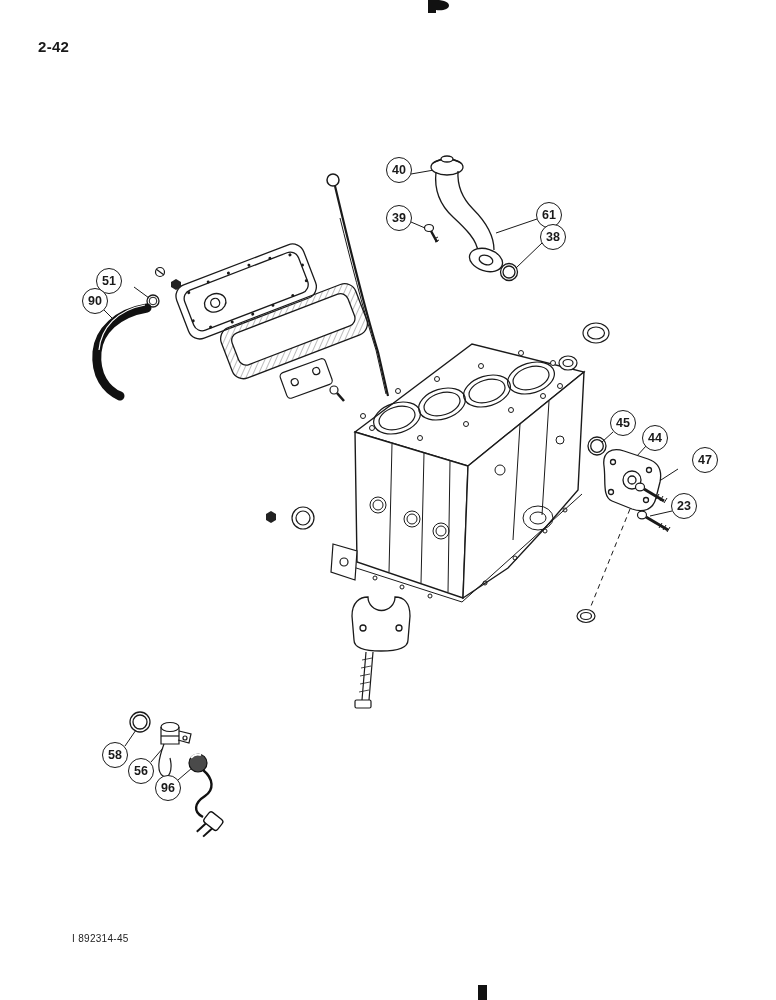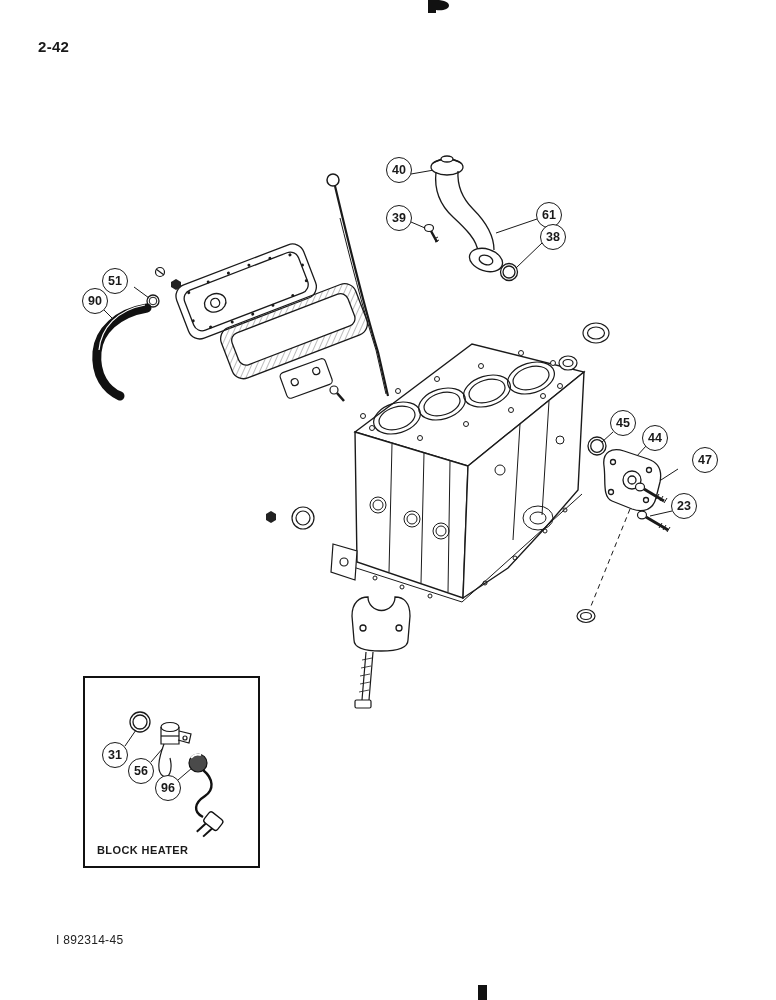--- a/index.html
+++ b/index.html
@@ -7,22 +7,22 @@
     position:relative; width:776px; height:1000px; background:#ffffff;
     font-family:"Liberation Sans", sans-serif; color:#1a1a1a; overflow:hidden;
     margin:0 auto;
   }
   svg.diagram { position:absolute; left:0; top:0; }
   .page-number {
     position:absolute; left:38px; top:38px;
     font-size:15px; font-weight:700; letter-spacing:.3px;
   }
   .footer-code {
-    position:absolute; left:56px; top:933px;
-    font-size:12px; color:#222; letter-spacing:.3px;
+    position:absolute; left:72px; top:933px;
+    font-size:10px; color:#222; letter-spacing:.3px;
   }
   .balloon {
     position:absolute; width:26px; height:26px; box-sizing:border-box;
     border:1.6px solid #1a1a1a; border-radius:50%; background:#fff;
     display:flex; align-items:center; justify-content:center;
     font-size:12.5px; font-weight:700; line-height:1;
   }
   .inset-box {
     position:absolute; left:83px; top:676px; width:177px; height:192px;
     border:2px solid #111; box-sizing:border-box;
@@ -286,27 +286,24 @@
     <rect x="478" y="985" width="9" height="15" fill="#111"></rect>
   </svg>
 
   <div class="page-number">2-42</div>
   <div class="footer-code">I 892314-45</div>
 
   <div class="balloon" style="left:386px;top:157px">40</div>
   <div class="balloon" style="left:386px;top:205px">39</div>
   <div class="balloon" style="left:536px;top:202px">61</div>
   <div class="balloon" style="left:540px;top:224px">38</div>
-  <div class="balloon" style="left:102px;top:268px">51</div>
+  <div class="balloon" style="left:96px;top:268px">51</div>
   <div class="balloon" style="left:82px;top:288px">90</div>
   <div class="balloon" style="left:610px;top:410px">45</div>
   <div class="balloon" style="left:642px;top:425px">44</div>
   <div class="balloon" style="left:692px;top:447px">47</div>
   <div class="balloon" style="left:671px;top:493px">23</div>
-  <div class="balloon" style="left:102px;top:742px">31</div>
+  <div class="balloon" style="left:102px;top:742px">58</div>
   <div class="balloon" style="left:128px;top:758px">56</div>
   <div class="balloon" style="left:155px;top:775px">96</div>
 
-  <div class="inset-box">
-    <div class="inset-label">BLOCK HEATER</div>
-  </div>
 
 </div>
 
 </body></html>

